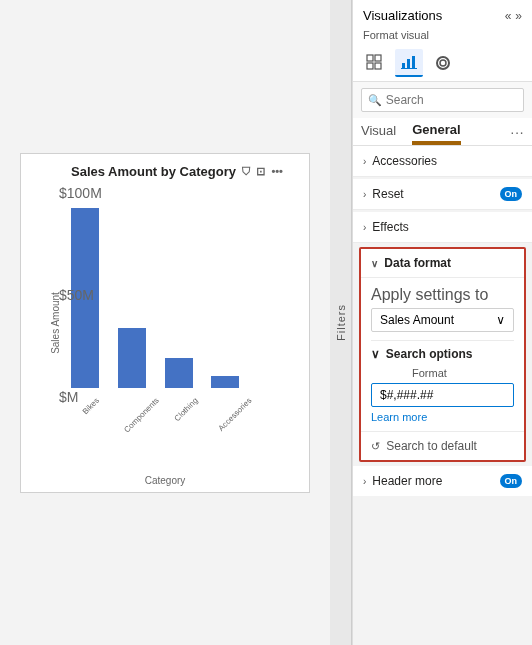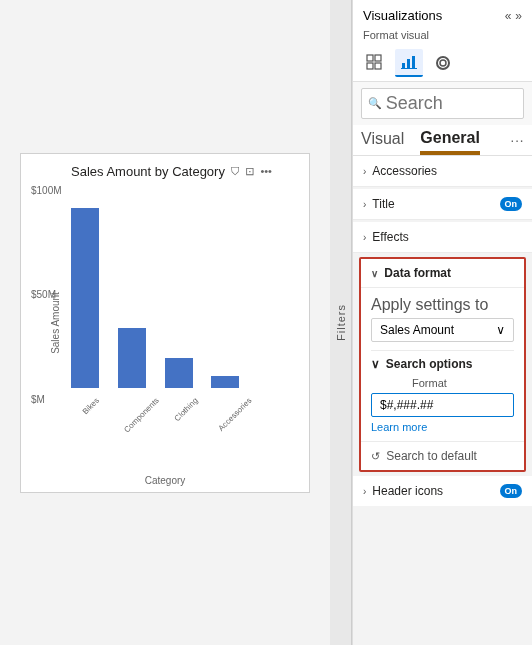--- a/index.html
+++ b/index.html
@@ -32,21 +32,21 @@
       position: relative;
       padding: 10px 10px 40px 50px;
     }
 
     .chart-title-row {
       display: flex;
       align-items: center;
       gap: 6px;
       margin-bottom: 6px;
       font-size: 13px;
-      font-weight: 400;
+      font-weight: 700;
       color: #252423;
     }
 
     .chart-title-row .icon {
       font-size: 11px;
       color: #666;
     }
 
     .chart-y-label {
       position: absolute;
@@ -80,22 +80,23 @@
       position: absolute;
       left: -40px;
       top: 0;
       bottom: 0;
       display: flex;
       flex-direction: column;
       justify-content: space-between;
     }
 
     .y-axis-labels span {
-      font-size: 10px;
-      color: #666;
+      font-size: 14px;
+      color: #666;
+      margin-left: 28px;
     }
 
     .bar-group {
       display: flex;
       flex-direction: column;
       align-items: center;
       gap: 4px;
     }
 
     .bar {
@@ -206,37 +207,37 @@
     }
 
     .search-icon {
       font-size: 11px;
       color: #666;
     }
 
     .search-input {
       border: none;
       outline: none;
-      font-size: 18px;
+      font-size: 12px;
       color: #999;
       background: transparent;
       width: 100%;
     }
 
     .nav-tabs {
       display: flex;
       align-items: center;
       padding: 0 8px;
       border-bottom: 1px solid #e0e0e0;
       background: white;
       gap: 16px;
     }
 
     .nav-tab {
-      font-size: 16px;
+      font-size: 13px;
       padding: 4px 0;
       color: #555;
       cursor: pointer;
       border-bottom: 2px solid transparent;
     }
 
     .nav-tab.active {
       color: #252423;
       font-weight: 600;
       border-bottom: 4px solid #a16207;
@@ -490,21 +491,21 @@
     <div class="section-item">
       <div class="section-item-label">
         <span class="chevron">›</span>
         <span>Accessories</span>
       </div>
     </div>
 
     <div class="section-item">
       <div class="section-item-label">
         <span class="chevron">›</span>
-        <span>Title</span>
+        <span>Reset</span>
       </div>
       <span class="toggle-on">On</span>
     </div>
 
     <div class="section-item">
       <div class="section-item-label">
         <span class="chevron">›</span>
         <span>Effects</span>
       </div>
     </div>
@@ -533,19 +534,19 @@
 
       <div class="reset-row">
         <span class="reset-icon">↺</span>
         <span>Search to default</span>
       </div>
     </div>
 
     <div class="header-icons-section">
       <div class="section-item-label">
         <span class="chevron">›</span>
-        <span>Header icons</span>
+        <span>Header more</span>
       </div>
       <span class="toggle-on">On</span>
     </div>
 
   </div>
 </div>
 
 </body></html>

